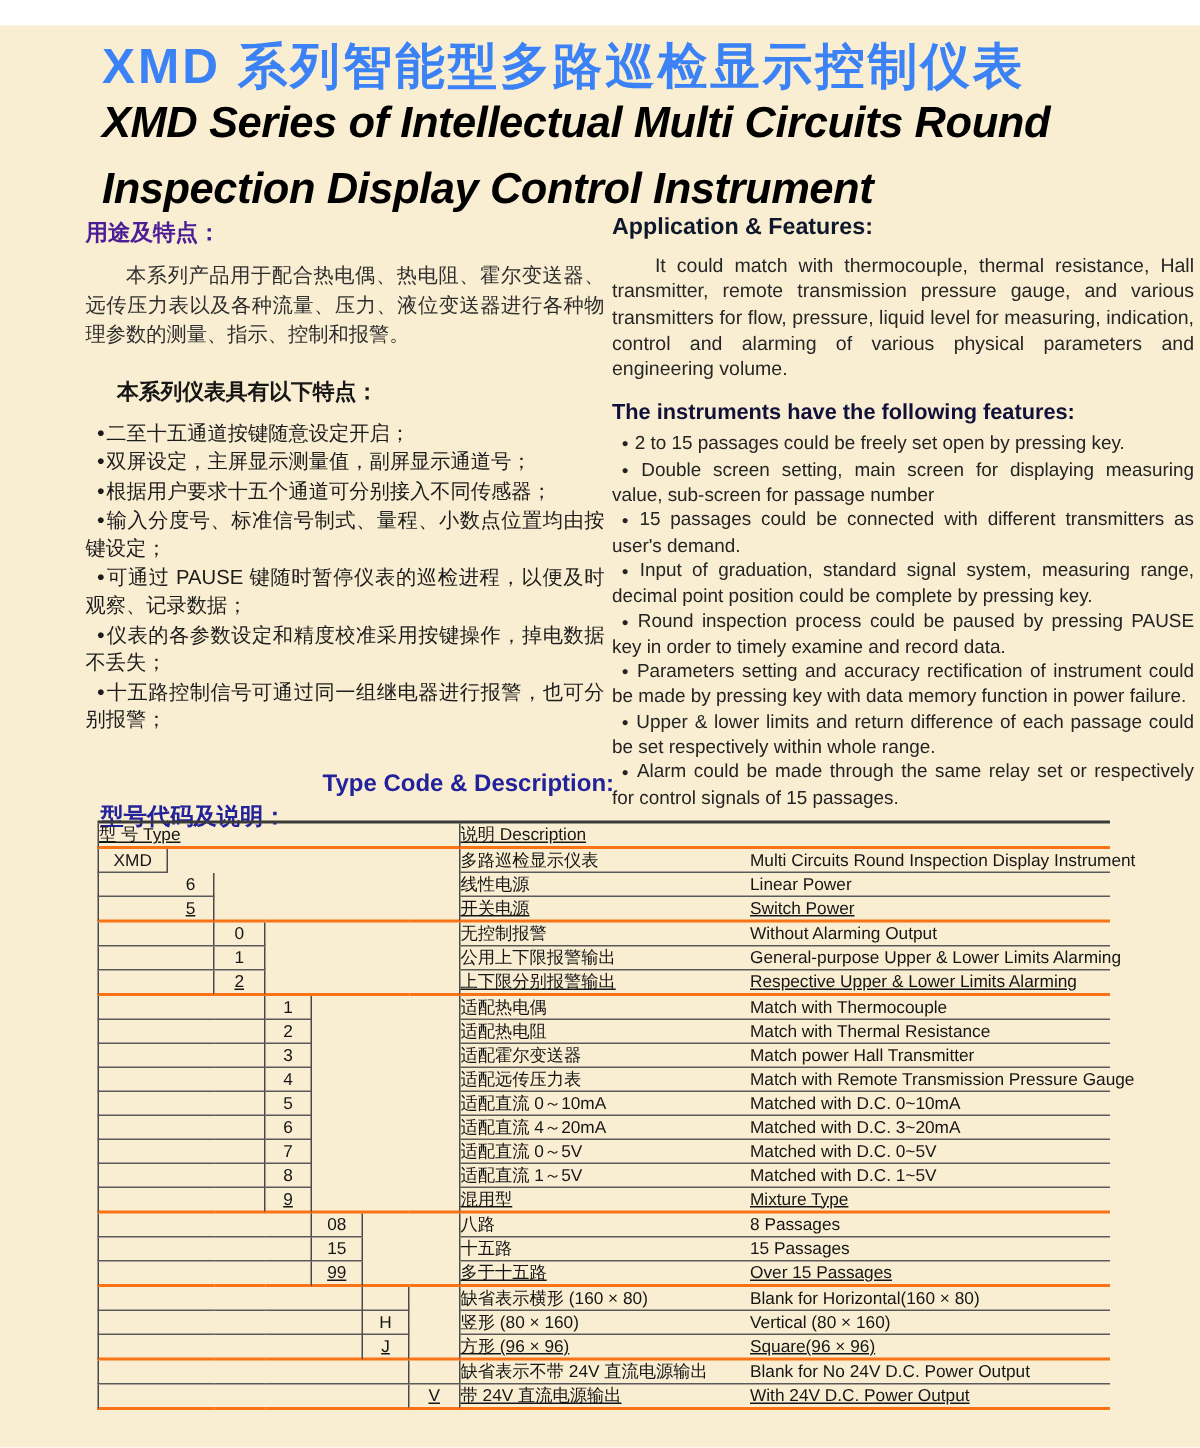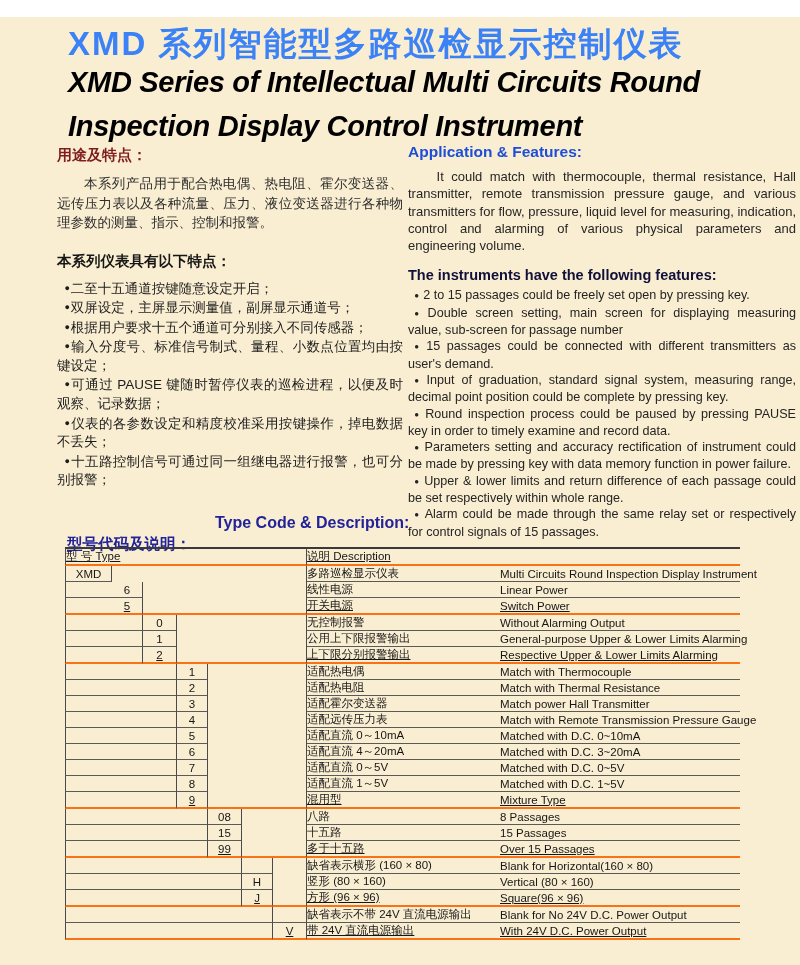--- a/index.html
+++ b/index.html
@@ -10,27 +10,27 @@
 
   .abs { position:absolute; }
 
   .title-cn { left:68px; top:22px; font-size:33px; font-weight:bold; color:#3b82f6; letter-spacing:2px; white-space:nowrap; }
   .title-en { left:68px; top:66px; font-size:29px; font-weight:bold; font-style:italic; color:#000000; white-space:nowrap; letter-spacing:-0.3px; }
   .title-en2 { top:110px; }
 
   .col-left  { left:57px;  top:146px; width:346px; }
   .col-right { left:408px; top:143px; width:388px; }
 
-  .sec-head-cn { font-size:15px; font-weight:bold; color:#7f1d1d; }
-  .sec-head-en { font-size:15.5px; font-weight:bold; color:#1d4ed8; }
+  .sec-head-cn { font-size:15px; font-weight:bold; color:#4c1d95; }
+  .sec-head-en { font-size:15.5px; font-weight:bold; color:#0f172a; }
 
   .intro-cn { margin-top:9px; font-size:13.5px; line-height:19.5px; color:#2e2e2e; text-indent:2em; text-align:justify; }
   .intro-en { margin-top:7px; font-size:13px;   line-height:17.3px; color:#262626; text-indent:2.2em; text-align:justify; }
 
-  .feat-head-cn { margin-top:19px; font-size:14.5px; font-weight:bold; color:#161616; }
+  .feat-head-cn { margin-top:19px; font-size:14.5px; font-weight:bold; color:#161616;margin-left:21px; }
   .feat-head-en { margin-top:13px; font-size:14.5px; font-weight:bold; color:#10103a; }
 
   ul.blt { list-style:none; }
   .blt-cn { margin-top:8px; }
   .blt-cn li { font-size:13.5px; line-height:18.6px; color:#1c1c1c; text-indent:0.55em; text-align:justify; }
   .blt-cn li::before { content:"●"; font-size:9px; vertical-align:2px; margin-right:1px; }
   .blt-en { margin-top:4px; }
   .blt-en li { font-size:12.6px; line-height:16.3px; color:#242424; text-indent:0.5em; text-align:justify; }
   .blt-en li::before { content:"●"; font-size:8px; vertical-align:1px; margin-right:4px; }
 

